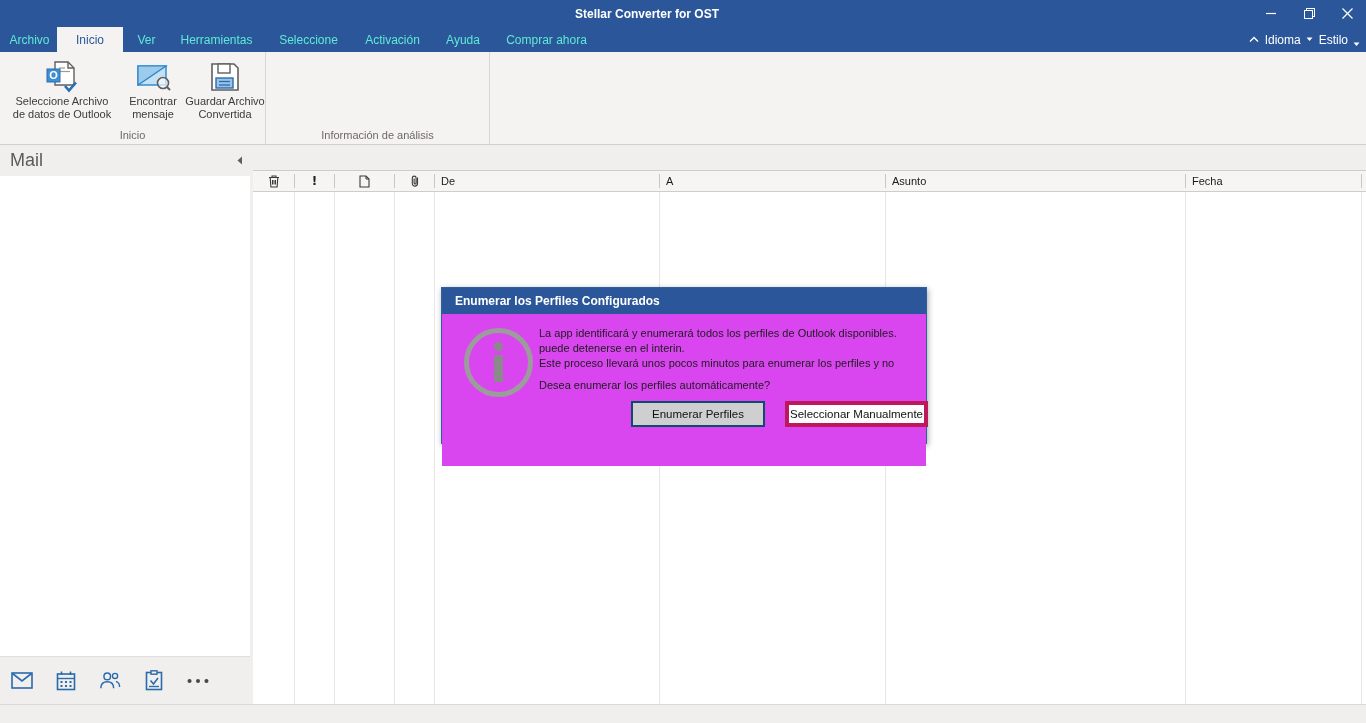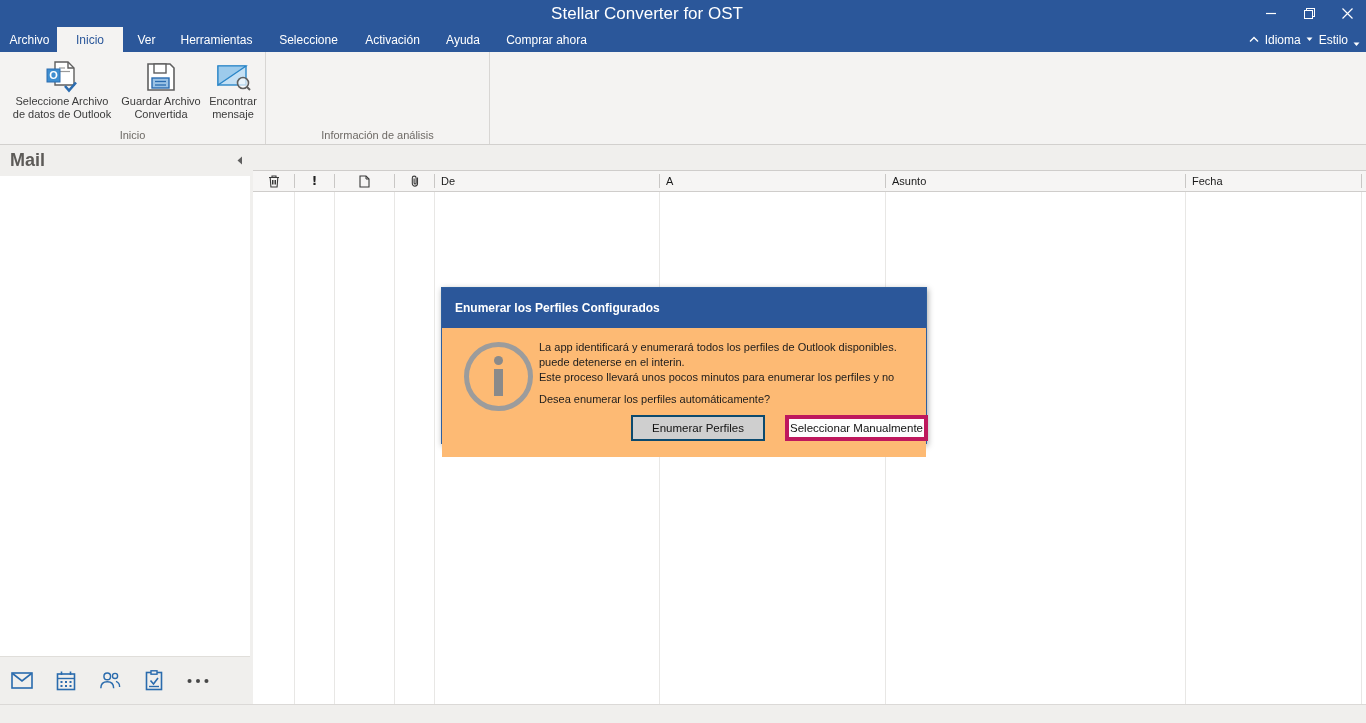--- a/index.html
+++ b/index.html
@@ -1,42 +1,42 @@
 <!DOCTYPE html>
 <html><head>
 <meta charset="utf-8">
 <style>
   * { box-sizing: border-box; margin:0; padding:0; }
   html,body { width:1366px; height:723px; overflow:hidden; }
   body { font-family:"Liberation Sans", sans-serif; background:#fff; position:relative; }
 
   
   .titlebar { height:27px; background:#2b579a; color:#fff; position:relative; display:flex; align-items:center; justify-content:center; }
-  .app-title { font-size:17px; margin-right:72px; }
+  .app-title { font-size:12px; margin-right:72px;font-weight:bold; }
   .win-controls { position:absolute; right:0; top:0; height:27px; display:flex; }
   .win-btn { width:38px; height:27px; display:flex; align-items:center; justify-content:center; color:#fff; }
 
   
   .menubar { height:25px; background:#2b579a; position:relative; display:flex; }
-  .tab { height:25px; line-height:26px; text-align:center; color:#ffffff; font-size:12px; }
+  .tab { height:25px; line-height:26px; text-align:center; color:#5eead4; font-size:12px; }
   .tab.active { background:#f4f3f2; color:#2b579a; }
   .menubar-right { position:absolute; right:6px; top:0; height:25px; display:flex; align-items:center; color:#fff; font-size:12px; gap:6px; }
 
   
   .ribbon { height:93px; background:#f4f3f2; border-bottom:1px solid #d2d0ce; display:flex; }
   .ribbon-group { position:relative; border-right:1px solid #d8d6d4; height:92px; }
   .ribbon-group .btn-row { display:flex; padding-top:3px; }
   .ribbon-btn { display:flex; flex-direction:column; align-items:center; padding-top:3px; }
   .ribbon-btn .ric { height:37px; display:flex; align-items:center; justify-content:center; }
   .ribbon-btn .lbl { font-size:11px; color:#3b3b3b; line-height:13px; text-align:center; white-space:nowrap; }
   .group-label { position:absolute; bottom:3px; left:0; right:0; text-align:center; font-size:11px; color:#6e6a66; }
 
   
   .main { display:flex; height:559px; }
-  .sidebar { width:253px; background:#f0efed; display:flex; flex-direction:column;font-weight:bold; }
+  .sidebar { width:253px; background:#f0efed; display:flex; flex-direction:column; }
   .sidebar-header { height:31px; display:flex; align-items:center; padding:0 10px; }
   .sidebar-title { font-size:18px; color:#5d5b58; flex:1; }
   .mail-list { flex:1; background:#fff; margin-right:3px; border-bottom:1px solid #e0deda; }
   .sidebar-nav { height:47px; display:flex; align-items:center; padding-left:11px; gap:22px; }
   .nav-btn { width:22px; height:22px; display:flex; align-items:center; justify-content:center; }
 
   .content { flex:1; background:#f0efed; display:flex; flex-direction:column; }
   .content-gap { height:25px; }
   .thead { height:22px; background:#f6f5f4; border-top:1px solid #cfcdcb; border-bottom:1px solid #cfcdcb; display:flex; font-size:11px; color:#1a1a1a; }
   .th { display:flex; align-items:center; border-right:1px solid #c9c7c5; height:14px; margin-top:3px; }
@@ -47,22 +47,22 @@
   .c0{width:42px}.c1{width:40px}.c2{width:60px}.c3{width:40px}.c4{width:225px}.c5{width:226px}.c6{width:300px}.c7{width:176px}
   .cfill { flex:1; border-right:none !important; }
   .thead .cfill { border-left:none; }
   .excl { font-weight:bold; font-size:12px; color:#222; font-family:"DejaVu Sans", sans-serif; }
 
   
   .statusbar { height:19px; background:#f0efed; border-top:1px solid #dbd9d7; }
 
   
   .dialog { position:absolute; left:441px; top:287px; width:486px; height:157px; border:1px solid #2e5f9e; box-shadow:1px 2px 6px rgba(0,0,0,0.35); }
-  .dialog-titlebar { height:40px; background:#2b579a; color:#fff; display:flex; align-items:center; padding-left:13px; font-size:12px; font-weight:bold; }
-  .dialog-body { height:129px; background:#fdba74; position:relative; }
+  .dialog-titlebar { height:26px; background:#2b579a; color:#fff; display:flex; align-items:center; padding-left:13px; font-size:12px; font-weight:bold; }
+  .dialog-body { height:152px; background:#d946ef; position:relative; }
   .info-circle { position:absolute; left:22px; top:14px; width:69px; height:69px; border:5px solid #9c9c9c; border-radius:50%; }
   .i-dot { position:absolute; left:25px; top:9px; width:9px; height:9px; border-radius:50%; background:#8a8a8a; }
   .i-stem { position:absolute; left:25px; top:22px; width:9px; height:27px; background:#8a8a8a; }
   .dialog-text { position:absolute; left:97px; top:12px; font-size:11px; color:#1c1c1c; line-height:15px; white-space:nowrap; }
   .dialog-question { position:absolute; left:97px; top:65px; font-size:11px; color:#1c1c1c; white-space:nowrap; }
   .dlg-btn { position:absolute; top:87px; height:26px; font-size:11.5px; color:#111; display:flex; align-items:center; justify-content:center; font-family:"Liberation Sans", sans-serif; white-space:nowrap; }
   .dlg-btn.primary { left:189px; width:134px; background:#cfcfcf; border:2px solid #0c4a6e; }
   .dlg-btn.secondary { left:343px; width:143px; background:#fdfdfd; border:4px solid #be185d; }
 </style>
 </head>
@@ -131,44 +131,44 @@
             <line x1="15" y1="8" x2="21" y2="8" stroke="#9a9a9a" stroke-width="1.2"></line>
             <line x1="15" y1="11.5" x2="26" y2="11.5" stroke="#9a9a9a" stroke-width="1.2"></line>
             <rect x="3" y="9" width="13" height="13" fill="#3e8ed0" stroke="#2b6cb0"></rect>
             <text x="9.5" y="19" font-size="11" font-weight="bold" fill="#fff" text-anchor="middle" font-family="Liberation Sans, sans-serif">O</text>
             <path d="M21 26 l4 4.5 7-8" fill="none" stroke="#2b6cb0" stroke-width="2.6"></path>
           </svg>
         </span>
         <span class="lbl">Seleccione Archivo</span>
         <span class="lbl">de datos de Outlook</span>
       </div>
+      <div class="ribbon-btn" style="width:64px">
+        <span class="ric">
+          <svg width="36" height="32" viewBox="0 0 36 32">
+            <rect x="3" y="5" width="28" height="19" fill="#c4e0f4" stroke="#2b86c8" stroke-width="1.4"></rect>
+            <path d="M3 5 L31 5 L3 24 Z" fill="#9dcbec" stroke="#2b86c8" stroke-width="1.2"></path>
+            <circle cx="28" cy="22" r="5.5" fill="rgba(255,255,255,0.65)" stroke="#5f5f5f" stroke-width="1.6"></circle>
+            <line x1="32" y1="26" x2="35" y2="29" stroke="#5f5f5f" stroke-width="2"></line>
+          </svg>
+        </span>
+        <span class="lbl">Encontrar</span>
+        <span class="lbl">mensaje</span>
+      </div>
       <div class="ribbon-btn" style="width:80px">
         <span class="ric">
           <svg width="32" height="32" viewBox="0 0 32 32">
             <path d="M3 3 h22 l4 4 v22 h-26 z" fill="#fff" stroke="#5f5f5f" stroke-width="1.6"></path>
             <rect x="9" y="3" width="12" height="9" fill="#fff" stroke="#5f5f5f" stroke-width="1.4"></rect>
             <rect x="7" y="17" width="17" height="10" fill="#9cc3e5" stroke="#2b6cb0" stroke-width="1.4"></rect>
             <line x1="10" y1="20.5" x2="21" y2="20.5" stroke="#2b6cb0" stroke-width="1.3"></line>
             <line x1="10" y1="24" x2="21" y2="24" stroke="#2b6cb0" stroke-width="1.3"></line>
           </svg>
         </span>
         <span class="lbl">Guardar Archivo</span>
         <span class="lbl">Convertida</span>
-      </div>
-      <div class="ribbon-btn" style="width:64px">
-        <span class="ric">
-          <svg width="36" height="32" viewBox="0 0 36 32">
-            <rect x="3" y="5" width="28" height="19" fill="#c4e0f4" stroke="#2b86c8" stroke-width="1.4"></rect>
-            <path d="M3 5 L31 5 L3 24 Z" fill="#9dcbec" stroke="#2b86c8" stroke-width="1.2"></path>
-            <circle cx="28" cy="22" r="5.5" fill="rgba(255,255,255,0.65)" stroke="#5f5f5f" stroke-width="1.6"></circle>
-            <line x1="32" y1="26" x2="35" y2="29" stroke="#5f5f5f" stroke-width="2"></line>
-          </svg>
-        </span>
-        <span class="lbl">Encontrar</span>
-        <span class="lbl">mensaje</span>
       </div>
     </div>
     <div class="group-label">Inicio</div>
   </div>
   <div class="ribbon-group" style="width:224px">
     <div class="btn-row" style="padding-left:6px">
     </div>
     <div class="group-label">Información de análisis</div>
   </div>
   <div style="flex:1"></div>

